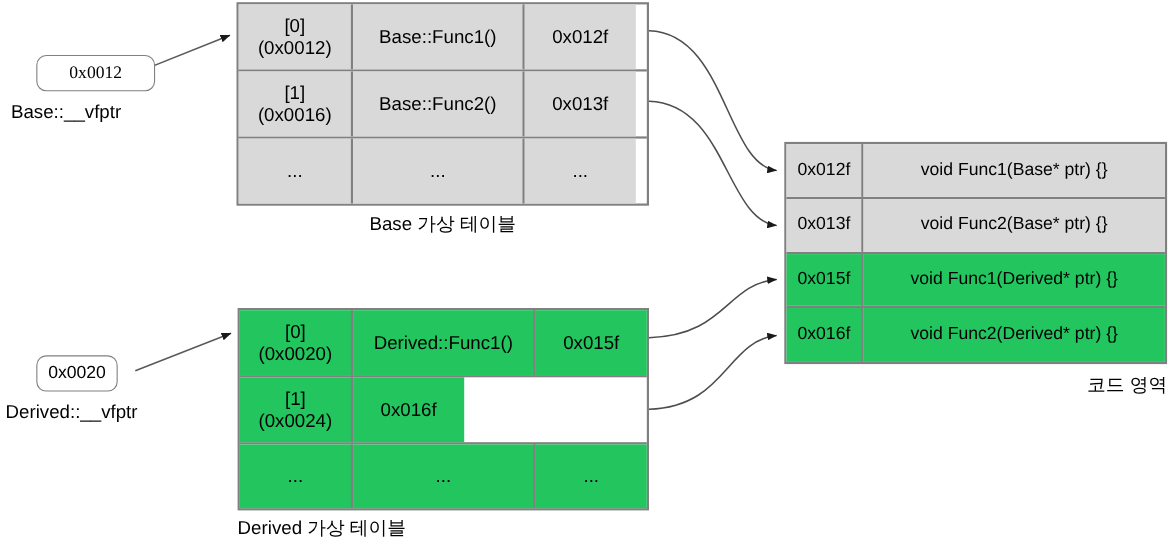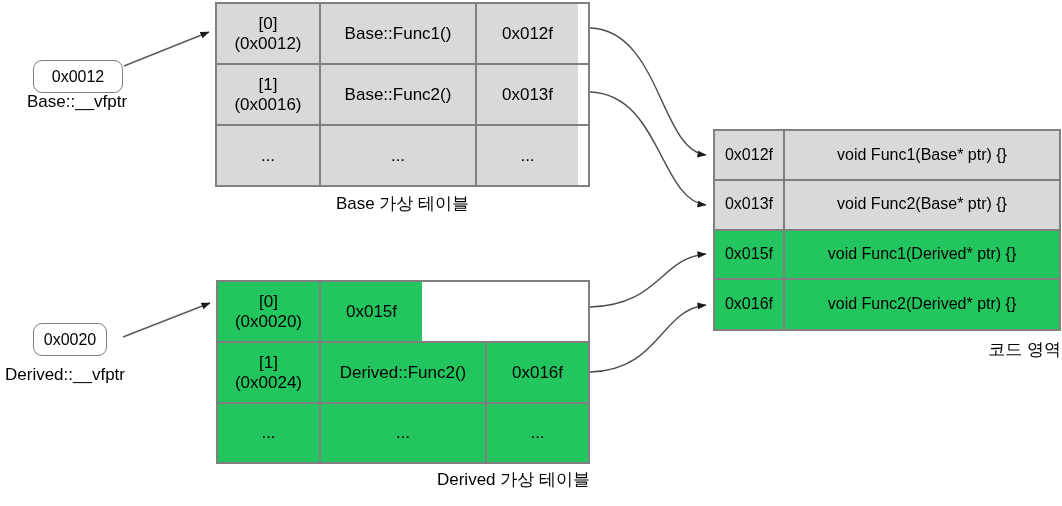--- a/index.html
+++ b/index.html
@@ -84,33 +84,33 @@
     position: absolute;
     box-sizing: border-box;
     border: 1px solid #808080;
     border-radius: 9px;
     background: #ffffff;
     display: flex;
     align-items: center;
     justify-content: center;
     font-size: 16px;
   }
-  #base-ptr-box    { left: 33px;  top: 60px;  width: 90px; height: 33px; }
+  #base-ptr-box    { left: 33px;  top: 50px;  width: 108px; height: 33px; font-family: Liberation Serif, serif; }
   #derived-ptr-box { left: 33px;  top: 323px; width: 74px; height: 33px; }
 
   
   .caption {
     position: absolute;
     font-size: 17px;
     white-space: nowrap;
   }
-  #base-ptr-label    { left: 10px;  top: 92px; margin-left: 17px; }
+  #base-ptr-label    { left: 10px;  top: 92px; }
   #derived-ptr-label { left: 5px;   top: 365px; }
   #base-table-caption    { left: 215px; top: 192px; width: 375px; text-align: center; }
-  #derived-table-caption { left: 216px; top: 468px; width: 374px; text-align: right; }
+  #derived-table-caption { left: 216px; top: 468px; width: 374px; text-align: left; }
   #code-table-caption    { left: 713px; top: 338px; width: 348px; text-align: right; }
 
   
   #connectors {
     position: absolute;
     left: 0; top: 0;
     width: 1062px; height: 506px;
     pointer-events: none;
   }
 </style>
@@ -179,26 +179,26 @@
       <div class="vcell c-func shaded">...</div>
       <div class="vcell c-addr shaded">...</div>
     </div>
   </div>
   <div class="caption" id="base-table-caption">Base 가상 테이블</div>
 
   <div class="vtable" id="derived-vtable">
     <div class="vrow r0">
       <div class="vcell c-index plain">[0]
 (0x0020)</div>
+      <div class="vcell c-func plain">Derived::Func1()</div>
       <div class="vcell c-addr plain">0x015f</div>
     </div>
     <div class="vrow r1">
       <div class="vcell c-index plain">[1]
 (0x0024)</div>
-      <div class="vcell c-func plain">Derived::Func2()</div>
       <div class="vcell c-addr plain">0x016f</div>
     </div>
     <div class="vrow r2">
       <div class="vcell c-index plain">...</div>
       <div class="vcell c-func plain">...</div>
       <div class="vcell c-addr plain">...</div>
     </div>
   </div>
   <div class="caption" id="derived-table-caption">Derived 가상 테이블</div>
 

